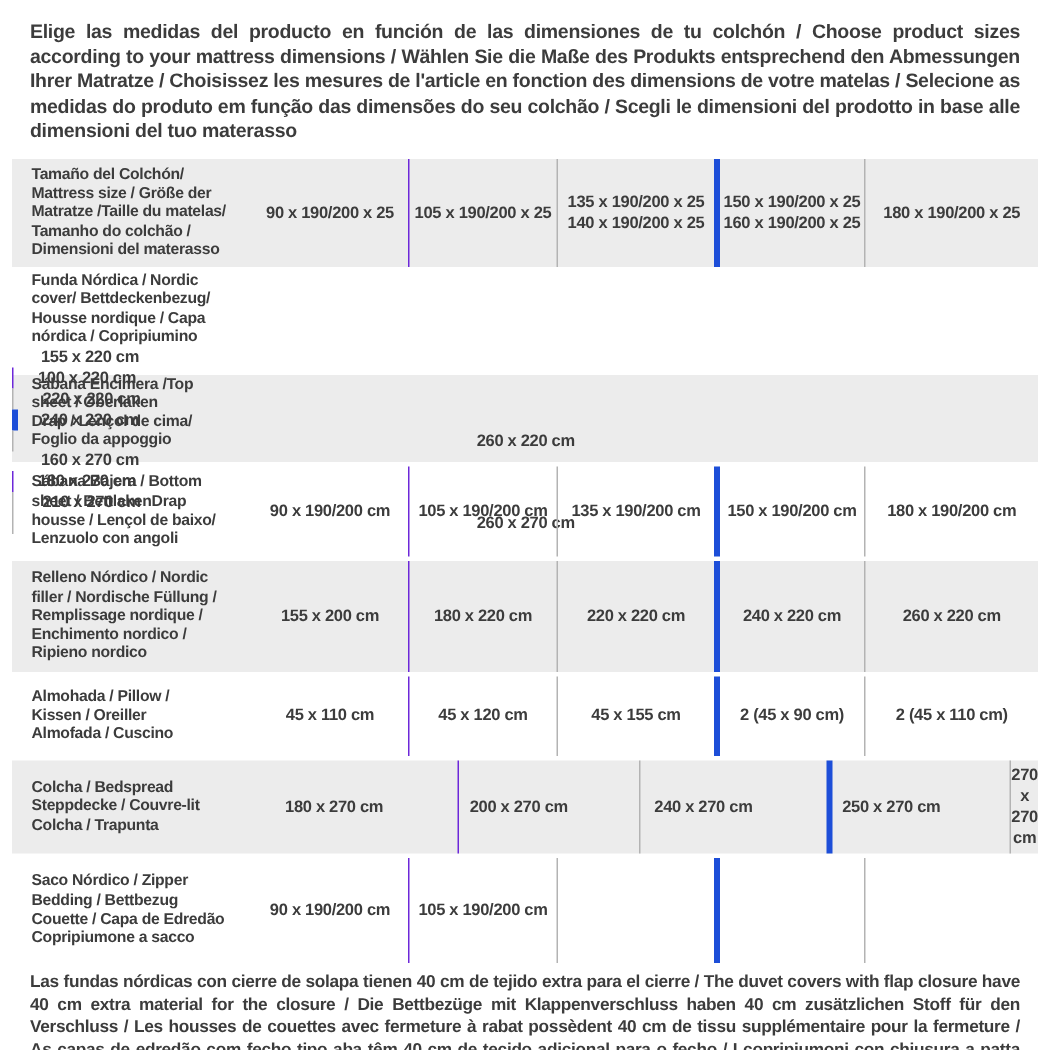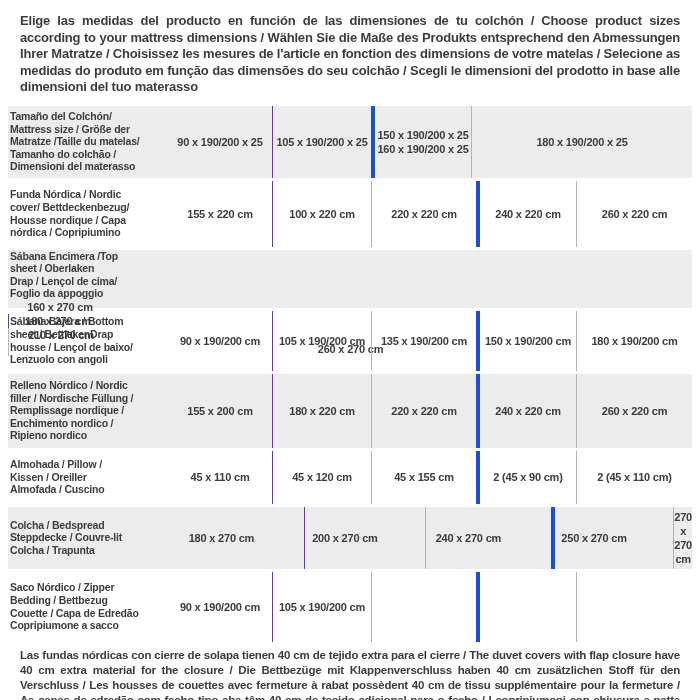--- a/index.html
+++ b/index.html
@@ -25,31 +25,31 @@
     margin: 10px 8px 0 8px;
   }
   .t-row {
     display: flex;
     align-items: stretch;
     margin-bottom: 3px;
     background: #fff;
   }
   .t-row.shaded { background: #ececec; }
   .r0 { height: 72px; }
-  .r1 { height: 66px; }
+  .r1 { height: 66px; flex-direction: column; }
   .r2 { height: 58px; flex-direction: column; }
   .r3 { height: 60px; }
   .r4 { height: 74px; }
   .r5 { height: 53px; }
   .r6 { height: 62px; gap: 40px; }
   .r7 { height: 70px; }
 
   .t-label {
     width: 160px;
-    padding-left: 2px;
+    padding-left: 13px;
     display: flex;
     align-items: center;
     font-size: 10.5px;
     line-height: 12.6px;
     font-weight: bold;
     color: #3c3c3c;
     white-space: pre-line;
     letter-spacing: -0.2px;
   }
   .t-cell {
@@ -91,20 +91,22 @@
   <div class="size-table">
 
     <div class="t-row shaded r0">
       <div class="t-label">Tamaño del Colchón/
 Mattress size / Größe der
 Matratze /Taille du matelas/
 Tamanho do colchão /
 Dimensioni del materasso</div>
       <div class="t-cell c1">90 x 190/200 x 25</div>
       <div class="t-cell c2">105 x 190/200 x 25</div>
+      <div class="t-cell c3">135 x 190/200 x 25
+140 x 190/200 x 25</div>
       <div class="t-cell c4">150 x 190/200 x 25
 160 x 190/200 x 25</div>
       <div class="t-cell c5">180 x 190/200 x 25</div>
     </div>
 
     <div class="t-row r1">
       <div class="t-label">Funda Nórdica /  Nordic
 cover/ Bettdeckenbezug/
 Housse nordique / Capa
 nórdica / Copripiumino</div>

